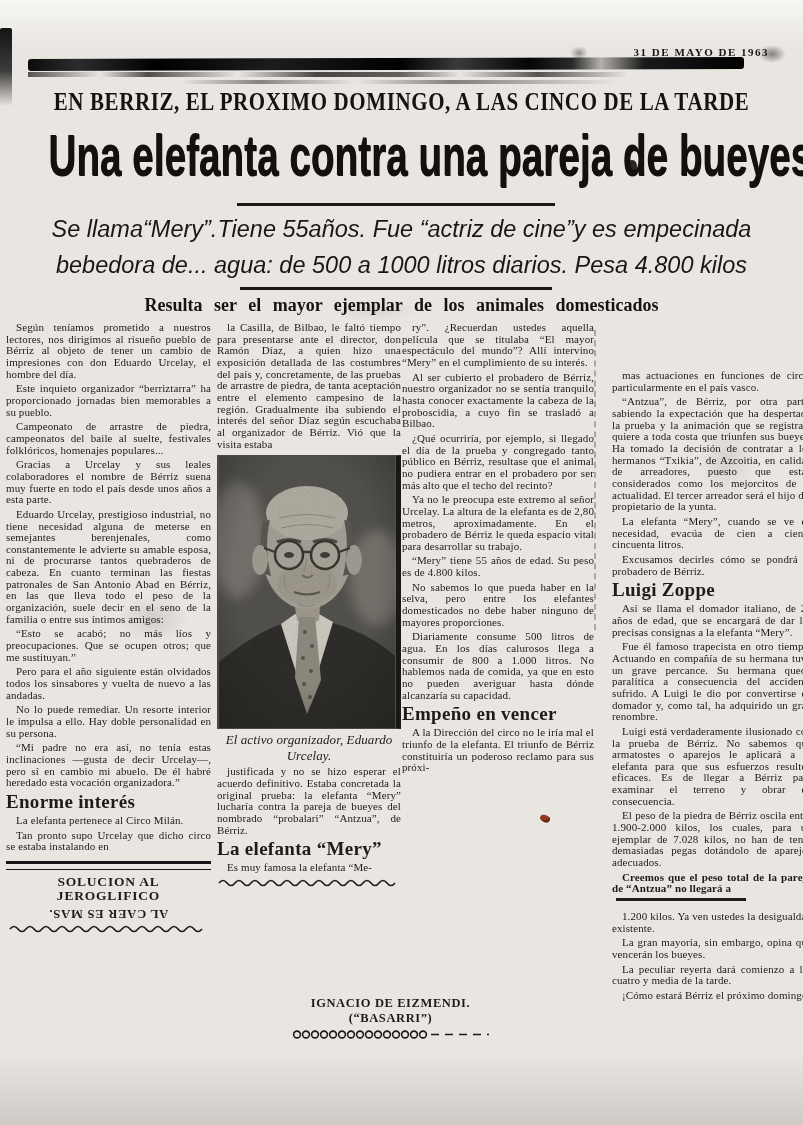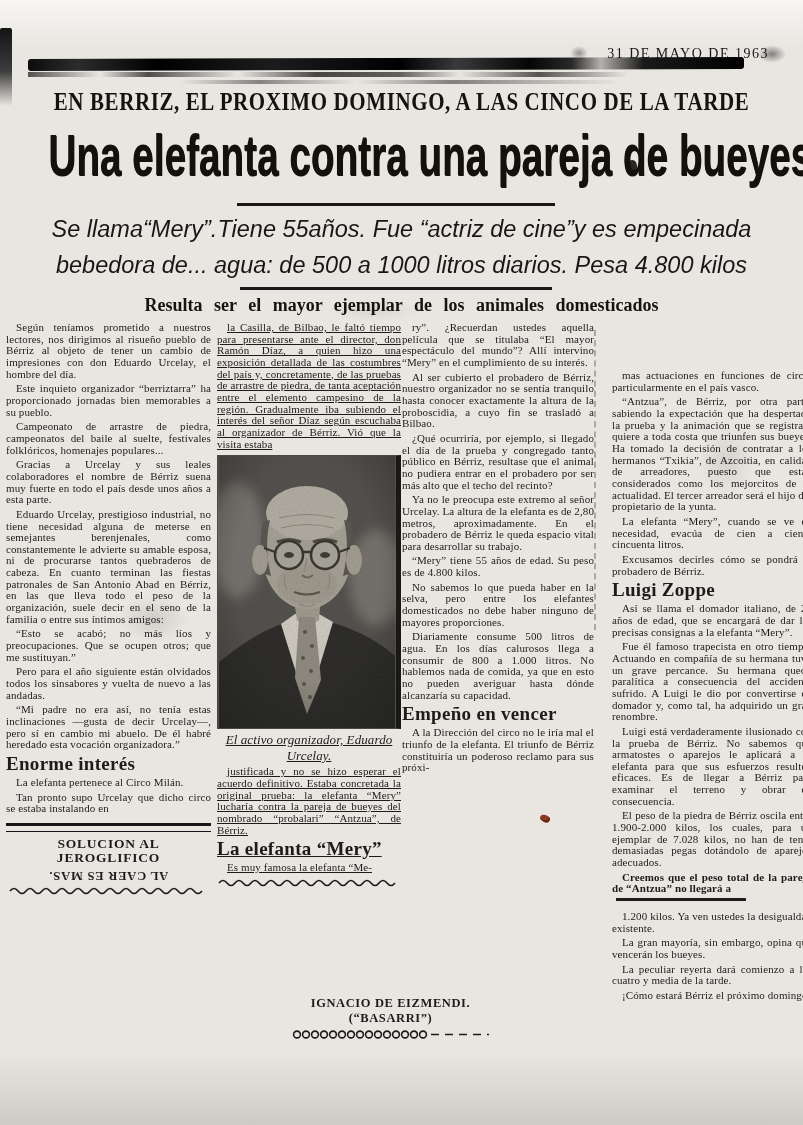--- a/index.html
+++ b/index.html
@@ -11,21 +11,21 @@
   .abs{position:absolute;}
   
   .top-fade{left:0;top:0;width:100%;height:48px;background:linear-gradient(180deg,rgba(255,255,255,.65),rgba(255,255,255,0));}
   .corner-mark{left:0;top:28px;width:12px;height:78px;background:linear-gradient(180deg,#141414,#3c3c3c 55%,rgba(70,70,70,0));border-radius:2px;}
   .masthead-bar{left:28px;top:58px;width:716px;height:12px;border-radius:3px;transform:rotate(-.15deg);
     background:linear-gradient(90deg,#0c0c0c 0%,#2c2c2c 7%,#000 18%,#1c1c1c 34%,#000 52%,#3a3a3a 60%,#050505 70%,#2a2a2a 76%,rgba(20,20,20,.25) 80%,#1a1a1a 86%,#000 100%);}
   .masthead-bar2{left:28px;top:72px;width:600px;height:5px;opacity:.75;
     background:linear-gradient(90deg,#222 0%,rgba(40,40,40,0) 12%,#1a1a1a 20%,rgba(40,40,40,0) 35%,#111 48%,#333 62%,rgba(40,40,40,0) 72%,#222 85%,rgba(40,40,40,0) 100%);}
   .masthead-bar3{left:180px;top:80px;width:440px;height:4px;opacity:.5;
     background:linear-gradient(90deg,rgba(30,30,30,0),#222 18%,rgba(30,30,30,0) 40%,#1a1a1a 62%,rgba(30,30,30,0) 100%);}
-  .date-text{right:34px;top:46px;font-size:14px;font-weight:normal;letter-spacing:1.5px;color:#17161a;}
+  .date-text{right:34px;top:46px;font-size:11px;font-weight:bold;letter-spacing:1.5px;color:#17161a;}
   .smudge{position:absolute;border-radius:50%;}
   .sm-date{left:758px;top:45px;width:28px;height:18px;background:radial-gradient(closest-side,rgba(45,45,45,.55),rgba(45,45,45,0));}
   .sm-date2{left:570px;top:46px;width:18px;height:14px;background:radial-gradient(closest-side,rgba(45,45,45,.45),rgba(45,45,45,0));}
   .sm-head{left:626px;top:160px;width:11px;height:15px;background:#2a2724;border-radius:60% 45% 55% 50%;filter:blur(.5px);}
   .sm-c1{left:118px;top:596px;width:70px;height:46px;background:radial-gradient(closest-side,rgba(40,40,40,.13),rgba(40,40,40,0));}
   .sm-c4{left:698px;top:426px;width:56px;height:70px;background:radial-gradient(closest-side,rgba(40,40,40,.10),rgba(40,40,40,0));}
   .sm-sec{left:330px;top:300px;width:90px;height:22px;background:radial-gradient(closest-side,rgba(40,40,40,.08),rgba(40,40,40,0));}
   .red-speck{left:540px;top:815px;width:10px;height:7px;background:#8b3a1e;border-radius:60% 40% 55% 45%;transform:rotate(35deg);box-shadow:inset -2px -1px 0 rgba(95,32,10,.85);}
   .col-sep{left:594px;top:330px;height:300px;width:0;border-left:2px dashed rgba(70,66,60,.38);}
   .bottom-fade{left:0;bottom:0;width:100%;height:72px;background:linear-gradient(180deg,rgba(176,174,170,0),rgba(172,170,166,.45));}
@@ -39,21 +39,21 @@
   .rule-1{left:237px;top:203px;width:318px;}
   .rule-2{left:240px;top:287px;width:312px;}
   .subhead{left:2px;top:211px;width:799px;text-align:center;font-family:"Liberation Sans",sans-serif;font-style:italic;
     font-size:23.5px;line-height:34px;color:#191715;transform:scaleY(1.05);transform-origin:center top;white-space:nowrap;}
   .section-head{left:0;top:294px;width:100%;text-align:center;font-weight:bold;font-size:18px;word-spacing:7px;
     color:#16140f;transform:scaleY(1.05);transform-origin:center top;white-space:nowrap;}
   
   .col{position:absolute;top:322px;font-size:11px;line-height:1.06;text-align:justify;letter-spacing:.1px;}
   .col p{margin:0 0 3px;text-indent:10px;}
   #col1{left:6px;width:205px;}
-  #col2{left:217px;width:184px;text-decoration:underline;}
+  #col2{left:217px;width:184px;}
   #col3{left:402px;width:192px;}
   #col4{left:612px;width:200px;margin-top:48px;}
   .colhead{text-align:left;font-weight:bold;font-size:19px;margin:10px 0 8px;text-indent:0 !important;letter-spacing:.3px;}
   .bold-par{font-weight:bold;}
   .heavy-rule{width:130px;height:3px;background:#1e1d1b;margin:2px 0 10px 4px;}
   .double-rule{height:5px;border-top:3px solid #161616;border-bottom:1px solid #161616;margin:8px 0 5px;}
   .solucion-title{text-align:center;font-weight:bold;font-size:13.5px;letter-spacing:.8px;text-indent:0 !important;margin:0 0 1px;}
   .solucion-answer{text-align:center;font-weight:bold;font-size:12.5px;letter-spacing:.8px;transform:rotate(180deg);text-indent:0 !important;margin:0;}
   .wave{display:block;margin:4px auto 0;}
   
@@ -95,20 +95,21 @@
   <div class="abs section-head">Resulta ser el mayor ejemplar de los animales domesticados</div>
 
   <div class="col" id="col1">
     <p>Según teníamos prometido a nuestros lectores, nos dirigimos al risueño pueblo de Bérriz al objeto de tener un cambio de impresiones con don Eduardo Urcelay, el hombre del día.</p>
     <p>Este inquieto organizador “berriztarra” ha proporcionado jornadas bien memorables a su pueblo.</p>
     <p>Campeonato de arrastre de piedra, campeonatos del baile al suelte, festivales folklóricos, homenajes populares...</p>
     <p>Gracias a Urcelay y sus leales colaboradores el nombre de Bérriz suena muy fuerte en todo el país desde unos años a esta parte.</p>
     <p>Eduardo Urcelay, prestigioso industrial, no tiene necesidad alguna de meterse en semejantes berenjenales, como constantemente le advierte su amable esposa, ni de procurarse tantos quebraderos de cabeza. En cuanto terminan las fiestas patronales de San Antonio Abad en Bérriz, en las que lleva todo el peso de la organización, suele decir en el seno de la familia o entre sus íntimos amigos:</p>
     <p>“Esto se acabó; no más líos y preocupaciones. Que se ocupen otros; que me sustituyan.”</p>
     <p>Pero para el año siguiente están olvidados todos los sinsabores y vuelta de nuevo a las andadas.</p>
+    <p>No lo puede remediar. Un resorte interior le impulsa a ello. Hay doble personalidad en su persona.</p>
     <p>“Mi padre no era así, no tenía estas inclinaciones —gusta de decir Urcelay—, pero sí en cambio mi abuelo. De él habré heredado esta vocación organizadora.”</p>
     <p class="colhead">Enorme interés</p>
     <p>La elefanta pertenece al Circo Milán.</p>
     <p>Tan pronto supo Urcelay que dicho circo se estaba instalando en</p>
     <div class="double-rule"></div>
     <p class="solucion-title">SOLUCION AL JEROGLIFICO</p>
     <p class="solucion-answer">AL CAER ES MAS.</p>
     <svg class="wave" width="202" height="9" viewBox="0 0 202 9">
       <path d="M2 5 q4 -5 8 0 t8 0 t8 0 t8 0 t8 0 t8 0 t8 0 t8 0 t8 0 t8 0 t8 0 t8 0 t8 0 t8 0 t8 0 t8 0 t8 0 t8 0 t8 0 t8 0 t8 0 t8 0 t8 0 t8 0" fill="none" stroke="#1d1c1a" stroke-width="1.7"></path>
     </svg>
@@ -176,21 +177,21 @@
     <p>justificada y no se hizo esperar el acuerdo definitivo. Estaba concretada la original prueba: la elefanta “Mery” lucharía contra la pareja de bueyes del nombrado “probalari” “Antzua”, de Bérriz.</p>
     <p class="colhead">La elefanta “Mery”</p>
     <p>Es muy famosa la elefanta “Me-</p>
     <svg class="wave" width="184" height="9" viewBox="0 0 184 9">
       <path d="M2 5 q4 -5 8 0 t8 0 t8 0 t8 0 t8 0 t8 0 t8 0 t8 0 t8 0 t8 0 t8 0 t8 0 t8 0 t8 0 t8 0 t8 0 t8 0 t8 0 t8 0 t8 0 t8 0 t8 0" fill="none" stroke="#1d1c1a" stroke-width="1.7"></path>
     </svg>
   </div>
 
   <div class="col" id="col3">
     <p>ry”. ¿Recuerdan ustedes aquella película que se titulaba “El mayor espectáculo del mundo”? Allí intervino “Mery” en el cumplimiento de su interés.</p>
-    <p>Al ser cubierto el probadero de Bérriz, nuestro organizador no se sentía tranquilo hasta conocer exactamente la altura de la proboscidia, a cuyo fin se trasladó a Bilbao.</p>
+    <p>Al ser cubierto el probadero de Bérriz, nuestro organizador no se sentía tranquilo hasta conocer exactamente la cabeza de la proboscidia, a cuyo fin se trasladó a Bilbao.</p>
     <p>¿Qué ocurriría, por ejemplo, si llegado el día de la prueba y congregado tanto público en Bérriz, resultase que el animal no pudiera entrar en el probadero por ser más alto que el techo del recinto?</p>
     <p>Ya no le preocupa este extremo al señor Urcelay. La altura de la elefanta es de 2,80 metros, aproximadamente. En el probadero de Bérriz le queda espacio vital para desarrollar su trabajo.</p>
     <p>“Mery” tiene 55 años de edad. Su peso es de 4.800 kilos.</p>
     <p>No sabemos lo que pueda haber en la selva, pero entre los elefantes domesticados no debe haber ninguno de mayores proporciones.</p>
     <p>Diariamente consume 500 litros de agua. En los días calurosos llega a consumir de 800 a 1.000 litros. No hablemos nada de comida, ya que en esto no pueden averiguar hasta dónde alcanzaría su capacidad.</p>
     <p class="colhead">Empeño en vencer</p>
     <p>A la Dirección del circo no le iría mal el triunfo de la elefanta. El triunfo de Bérriz constituiría un poderoso reclamo para sus próxi-</p>
   </div>
 
   <div class="col" id="col4">

